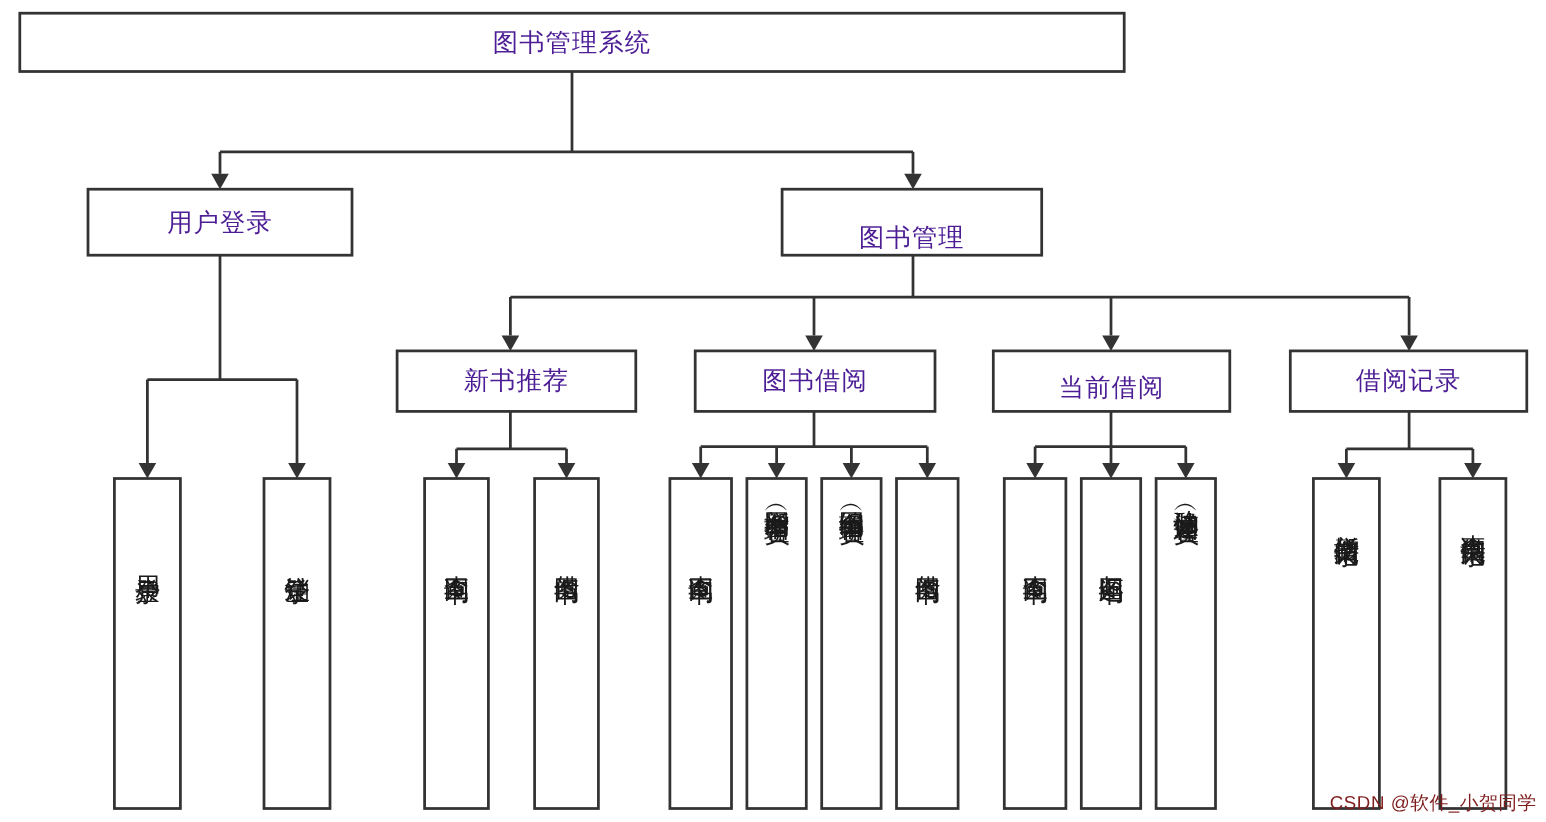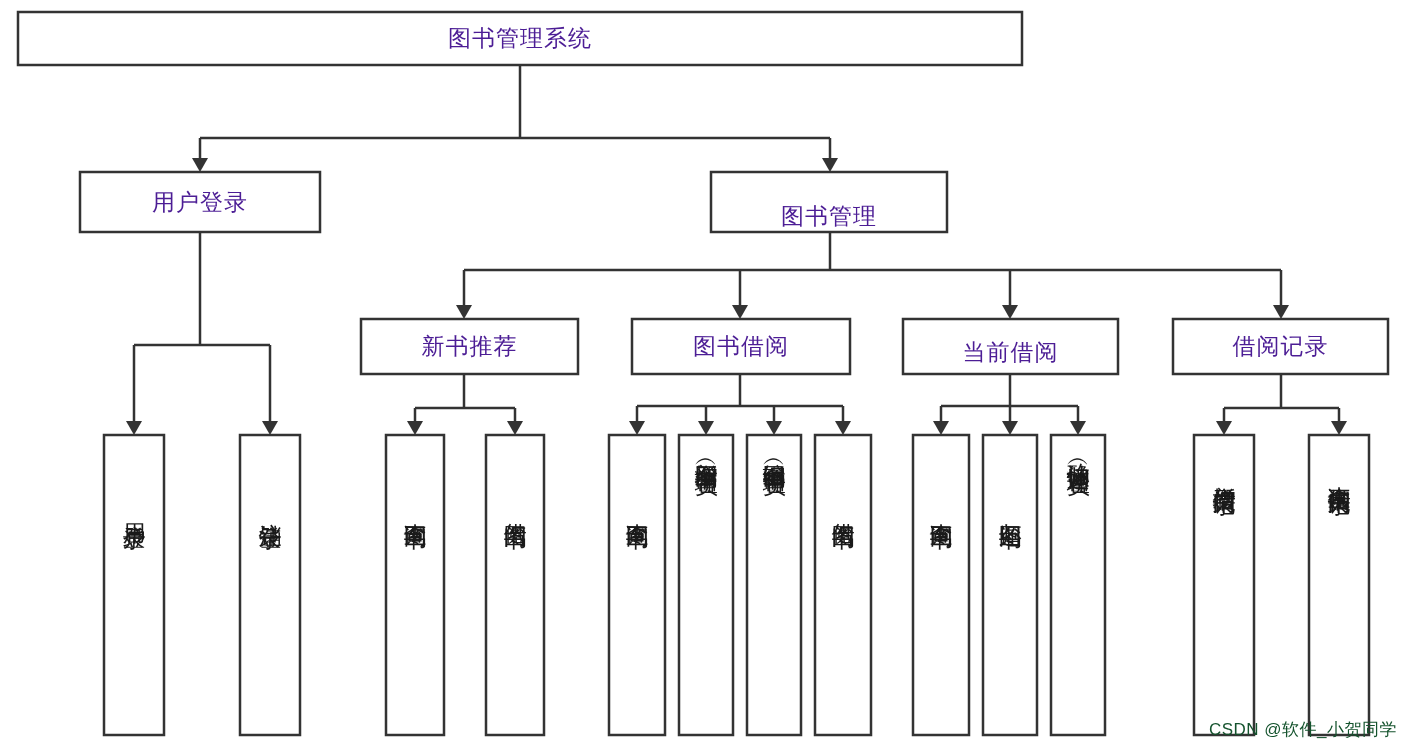--- a/index.html
+++ b/index.html
@@ -70,21 +70,21 @@
     letter-spacing: 1px;
     color: #4c1d95;
     white-space: nowrap;
   }
   .watermark {
     position: absolute;
     right: 8px;
     bottom: 6px;
     font-family: "Liberation Sans", "DejaVu Sans", sans-serif;
     font-size: 17px;
-    color: #14532d;
+    color: #7f1d1d;
     white-space: nowrap;
     letter-spacing: 0.5px;
   }
 </style>
 </head>
 <body>
 
 <div id="diagram-root">
 
   <svg class="canvas" viewBox="0 0 1405 747">

